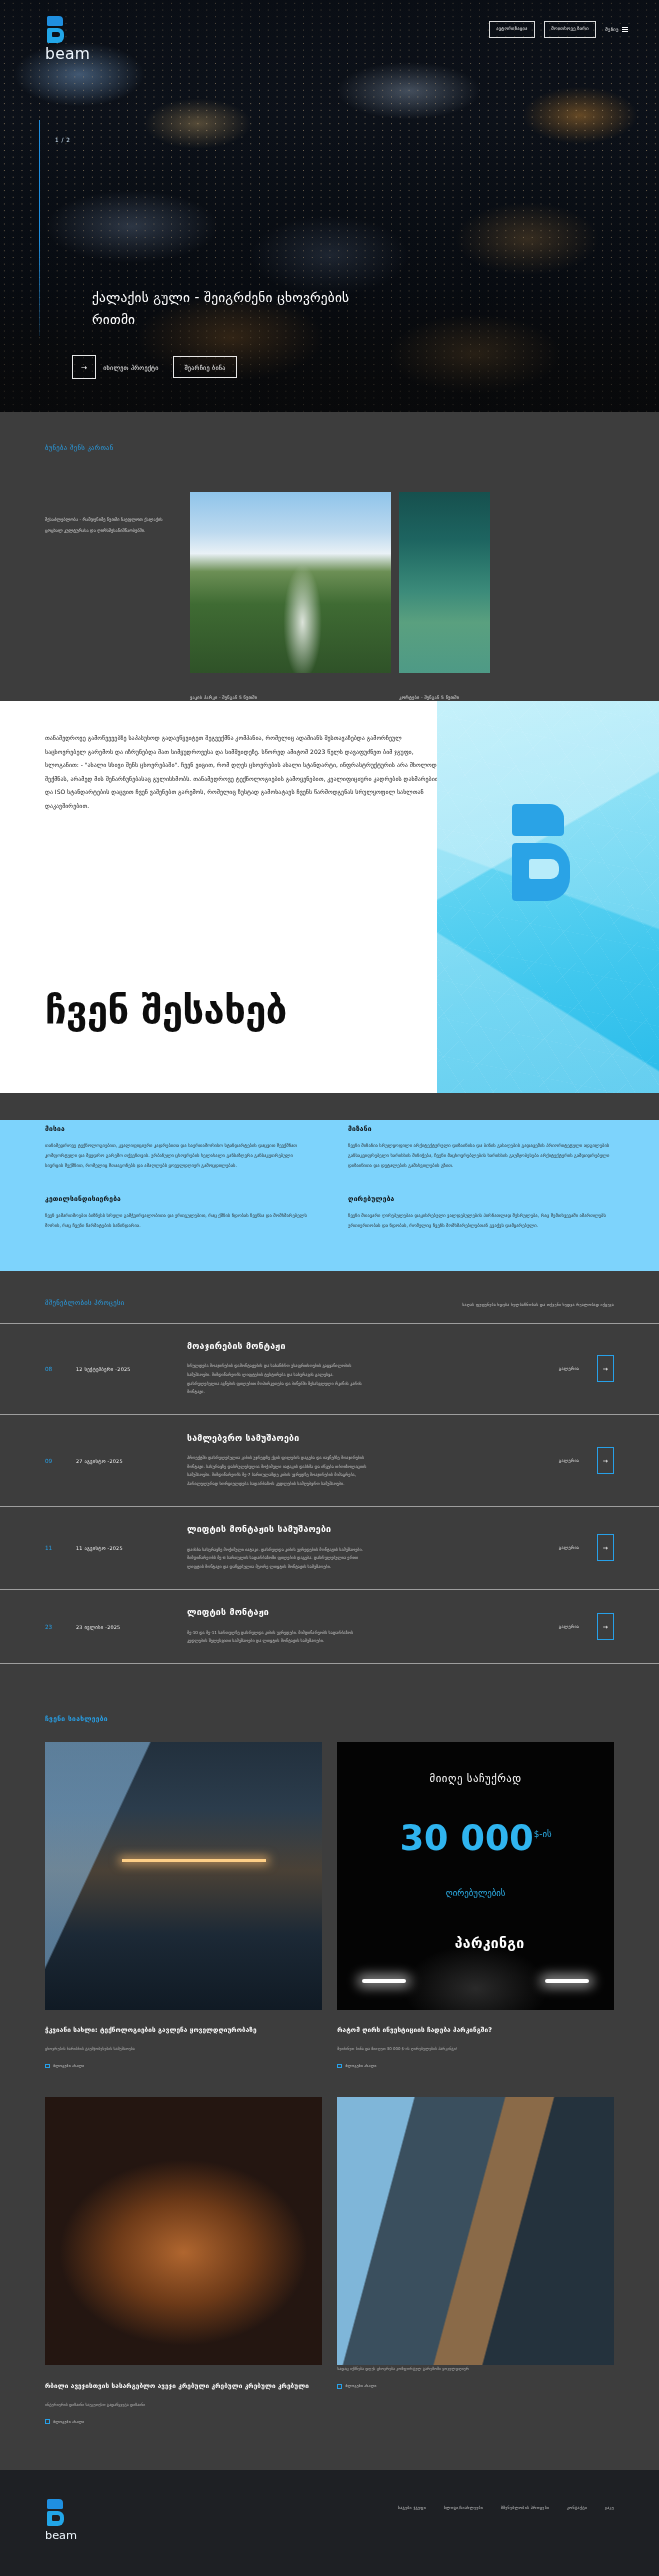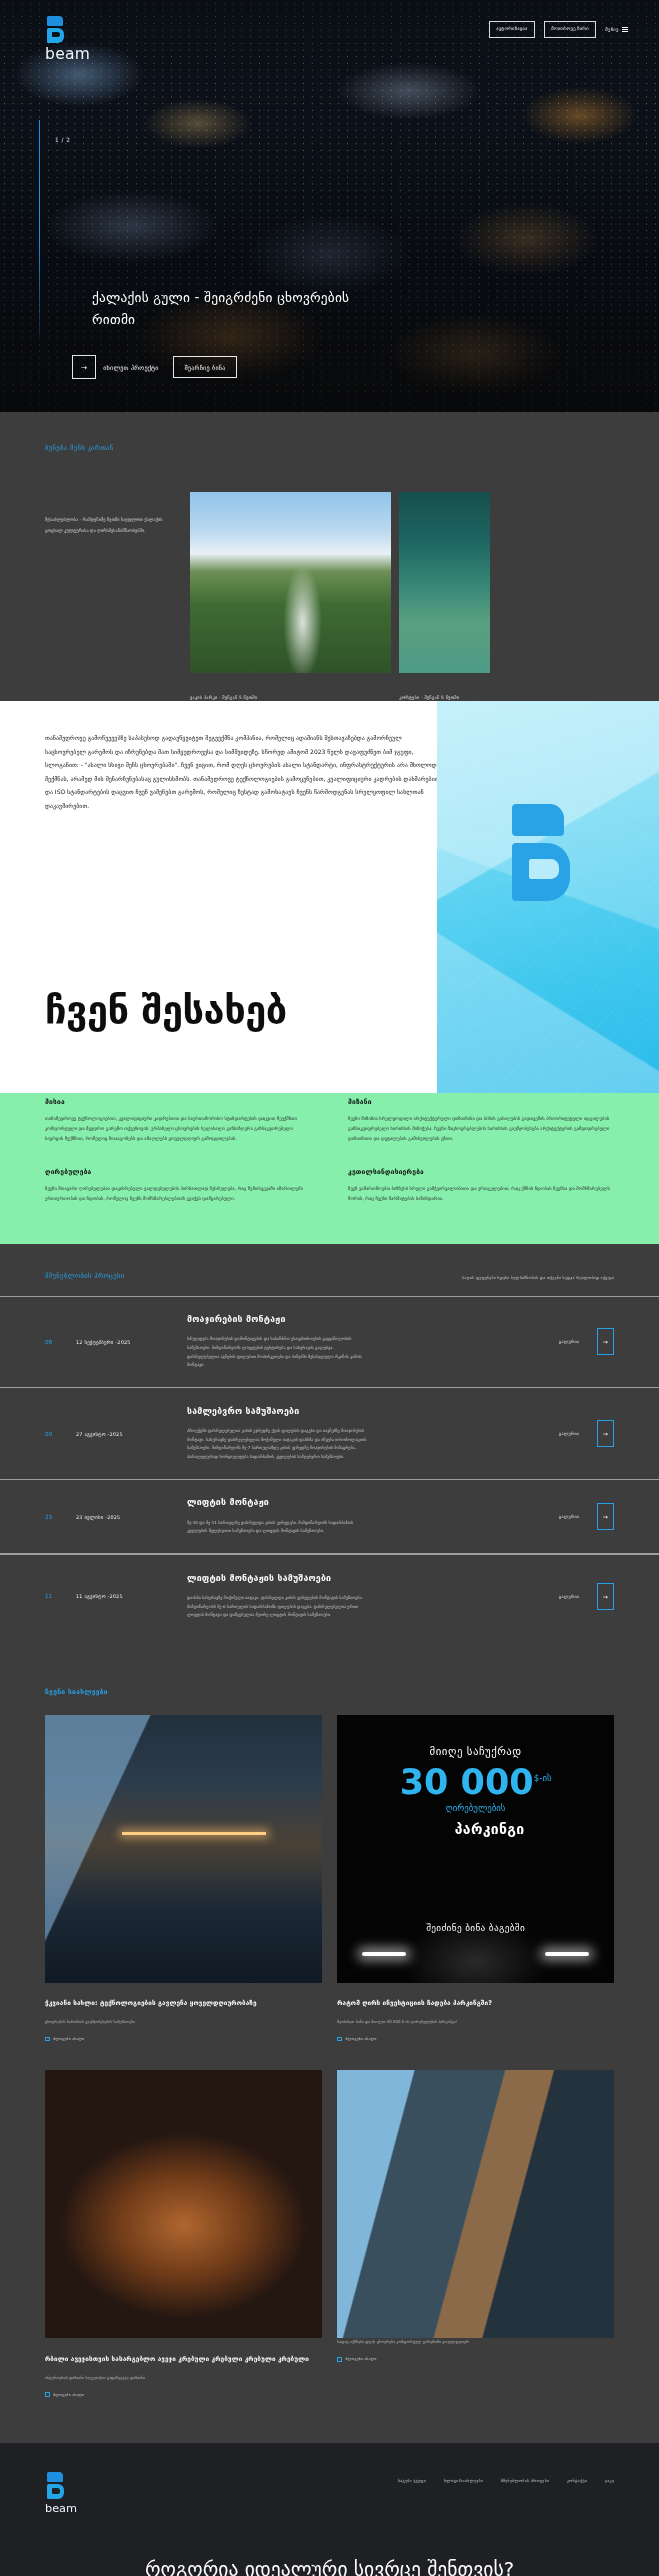--- a/index.html
+++ b/index.html
@@ -114,21 +114,21 @@
   }
   .about-logo { position:absolute; right:77px; top:103px; width:77px; height:129px; z-index:2; }
   .about-logo .al-top { position:absolute; left:7.2px; top:0; width:52px; height:32px;
       background:#2aa3e6; border-radius:4.1px 14.4px 4.1px 4.1px; }
   .about-logo .al-bot { position:absolute; left:7.2px; top:39px; width:58px; height:58px;
       background:#2aa3e6; border-radius:4.1px 23px 23px 4.1px; }
   .about-logo .al-hole { position:absolute; left:24px; top:55px; width:30px; height:19.6px;
       background:#b8ecfa; border-radius:2.1px 8.2px 8.2px 2.1px; }
 
   
-  .sec-values { background:#86efac; color:#111; padding:5.2px 45px 40px; }
+  .sec-values { background:#7dd3fc; color:#111; padding:5.2px 45px 40px;margin-top:27px; }
   .val-grid { display:grid; grid-template-columns:1fr 1fr; column-gap:37px; row-gap:24px; }
   .val-h { font-size:6.7px; font-weight:700; letter-spacing:0.2px; margin-bottom:8.2px; color:#0d0d0d; }
   .val-p { font-size:4.6px; line-height:2.15; color:#2b2b2b; }
 
   
   .sec-timeline { background:#3d3d3d; padding:28px 0 20.6px; }
   .tl-head { display:flex; justify-content:space-between; align-items:flex-end;
       padding:0 45px 15.5px; }
   .tl-head h2 { color:#27a0e8; font-size:6.7px; font-weight:400; letter-spacing:0.3px; }
   .tl-head p { color:#cfcfcf; font-size:3.9px; letter-spacing:0.2px; max-width:268px; text-align:right; }
@@ -153,21 +153,21 @@
       linear-gradient(115deg, rgba(140,190,230,.55) 0 26%, transparent 26.5%),
       linear-gradient(180deg,#22303d 0%, #2b3c4c 25%, #4a4136 48%, #1c2936 72%, #101a24 100%); }
   .ph-kitchen:after { content:""; position:absolute; left:28%; top:44%; width:52%; height:2.1px;
       background:#ffcf86; box-shadow:0 0 9.3px 3.1px rgba(255,190,110,.6); }
   .ph-car { background:radial-gradient(ellipse 103px 62px at 50% 92%, #2a2a2a, #040404 70%), #050505; }
   .ph-car:before{ content:""; position:absolute; left:9%; bottom:10%; width:16%; height:3.6px;
       background:#fff; border-radius:2.1px; box-shadow:0 0 11.3px 4.6px rgba(255,255,255,.55); }
   .ph-car:after{ content:""; position:absolute; right:9%; bottom:10%; width:16%; height:3.6px;
       background:#fff; border-radius:2.1px; box-shadow:0 0 11.3px 4.6px rgba(255,255,255,.55); }
   .car-ov { position:absolute; inset:0; display:flex; flex-direction:column;
-      align-items:center; padding-top:30px; z-index:3; }
+      align-items:center; padding-top:30px; z-index:3;gap:29px; }
   .car-l1 { font-size:10.8px; letter-spacing:0.5px; }
   .car-big { font-size:35px; font-weight:700; color:#2fb4ef; line-height:1; margin:7.2px 0 3.1px; }
   .car-big sup { font-size:8.8px; font-weight:400; }
   .car-l3 { font-size:8.8px; color:#2fb4ef; }
   .car-l4 { font-size:14px; font-weight:700; margin-top:8.2px; letter-spacing:0.3px;margin-left:28px; }
   .car-l5 { font-size:9.3px; margin-top:85px; letter-spacing:0.3px; }
   .card-title { font-size:6.4px; line-height:2; margin:14.4px 0 8.2px; letter-spacing:0.1px; color:#fff; }
   .card-sub { font-size:3.9px; color:#b6b6b6; line-height:1.9; }
   .card-meta { display:flex; align-items:center; gap:3.6px; margin-top:11.3px;
       font-size:3.6px; color:#d8d8d8; letter-spacing:0.2px; }
@@ -258,26 +258,26 @@
     <div class="val-grid">
       <div>
         <h4 class="val-h">მისია</h4>
         <p class="val-p">თანამედროვე ტექნოლოგიებით, კვალიფიციური კადრებითა და საერთაშორისო სტანდარტების დაცვით შევქმნათ კომფორტული და მყუდრო გარემო თქვენთვის. ურბანული ცხოვრების ხელახალი განსაზღვრა განსაკუთრებული სივრცის შექმნით, რომელიც შთააგონებს და ამაღლებს ყოველდღიურ გამოცდილებას.</p>
       </div>
       <div>
         <h4 class="val-h">მიზანი</h4>
         <p class="val-p">ჩვენი მიზანია სრულყოფილი არქიტექტურული დიზაინისა და ბინის გასაღების გადაცემის პრიორიტეტული ადგილების განსაკვიფრებელი ხარისხის მინიჭება, ჩვენი მაცხოვრებლების ხარისხის გაუმჯობესება არქიტექტურის გამდიდრებული დიზაინითა და დეტალების გამახვილების გზით.</p>
       </div>
       <div>
+        <h4 class="val-h">კეთილსინდისიერება</h4>
+        <p class="val-p">ჩვენ ვამართმოებთ ბიზნესს სრული გამჭვირვალობითა და ერთგულებით, რაც ქმნის ნდობას ჩვენსა და მომხმარებელს შორის, რაც ჩვენი წარმატების საწინდარია.</p>
+      </div>
+      <div>
         <h4 class="val-h">ღირებულება</h4>
         <p class="val-p">ჩვენი მთავარი ღირებულებაა დაკისრებული ვალდებულების პირნათლად შესრულება, რაც შემთხვევაში ამართლებს ურთიერთობას და ნდობას, რომელიც ჩვენს მომხმარებლებთან გვაქვს დამყარებული.</p>
-      </div>
-      <div>
-        <h4 class="val-h">კეთილსინდისიერება</h4>
-        <p class="val-p">ჩვენ ვამართმოებთ ბიზნესს სრული გამჭვირვალობითა და ერთგულებით, რაც ქმნის ნდობას ჩვენსა და მომხმარებელს შორის, რაც ჩვენი წარმატების საწინდარია.</p>
       </div>
     </div>
   </section>
 
   <section class="sec-timeline">
     <div class="tl-head">
       <h2>მშენებლობის პროცესი</h2>
       <p>საღას ფუფუნება ხდება ხელსაწნობას და თქვენი ხედვა რეალობად იქცევა</p>
     </div>
 
@@ -296,37 +296,37 @@
       <div class="tl-num">09</div>
       <div class="tl-date">27 აგვისტო -2025</div>
       <div class="tl-body">
         <h3 class="tl-title">სამლებვრო სამუშაოები</h3>
         <p class="tl-desc">პროექტში დასრულებულია კიბის უჯრედზე ქვის ფილების დაგება და იავნებზე მოაჯირების მონტაჟი. სახურავზე დასრულებულია მოჭიმული იატაკის დასხმა და იწყება თბოიზოლაციის სამუშაოები. მიმდინარეობს მე-7 სართულამდე კიბის უჯრედზე მოაჯირების მიმაგრება, პარალელურად ხორციელდება სადარბაზოს კედლების სამღებვრო სამუშაოები.</p>
       </div>
       <span class="tl-gal">გალერია</span>
       <span class="tl-arrow">→</span>
     </div>
 
+    <div class="tl-row">
+      <div class="tl-num">11</div>
+      <div class="tl-date">11 აგვისტო -2025</div>
+      <div class="tl-body">
+        <h3 class="tl-title">ლიფტის მონტაჟის სამუშაოები</h3>
+        <p class="tl-desc">დაისხა სახურავზე მოჭიმული იატაკი. დასრულდა კიბის უჯრედების მონტაჟის სამუშაოები. მიმდინარეობს მე-6 სართულის სადარბაზოში ფილების დაგება. დასრულებულია ერთი ლიფტის მონტაჟი და დაწყებულია მეორე ლიფტის მონტაჟის სამუშაოები.</p>
+      </div>
+      <span class="tl-gal">გალერია</span>
+      <span class="tl-arrow">→</span>
+    </div>
+
     <div class="tl-row" style="border-bottom:0.5px solid rgba(255,255,255,.5)">
       <div class="tl-num">23</div>
       <div class="tl-date">23 ივლისი -2025</div>
       <div class="tl-body">
         <h3 class="tl-title">ლიფტის მონტაჟი</h3>
         <p class="tl-desc">მე-10 და მე-11 სართულზე დასრულდა კიბის უჯრედები. მიმდინარეობს სადარბაზოს კედლების შელესვითი სამუშაოები და ლიფტის მონტაჟის სამუშაოები.</p>
-      </div>
-      <span class="tl-gal">გალერია</span>
-      <span class="tl-arrow">→</span>
-    </div>
-
-    <div class="tl-row">
-      <div class="tl-num">11</div>
-      <div class="tl-date">11 აგვისტო -2025</div>
-      <div class="tl-body">
-        <h3 class="tl-title">ლიფტის მონტაჟის სამუშაოები</h3>
-        <p class="tl-desc">დაისხა სახურავზე მოჭიმული იატაკი. დასრულდა კიბის უჯრედების მონტაჟის სამუშაოები. მიმდინარეობს მე-6 სართულის სადარბაზოში ფილების დაგება. დასრულებულია ერთი ლიფტის მონტაჟი და დაწყებულია მეორე ლიფტის მონტაჟის სამუშაოები.</p>
       </div>
       <span class="tl-gal">გალერია</span>
       <span class="tl-arrow">→</span>
     </div>
   </section>
 
   <section class="sec-news">
     <h2 class="news-h">ჩვენი სიახლეები</h2>
     <div class="news-grid">
 

